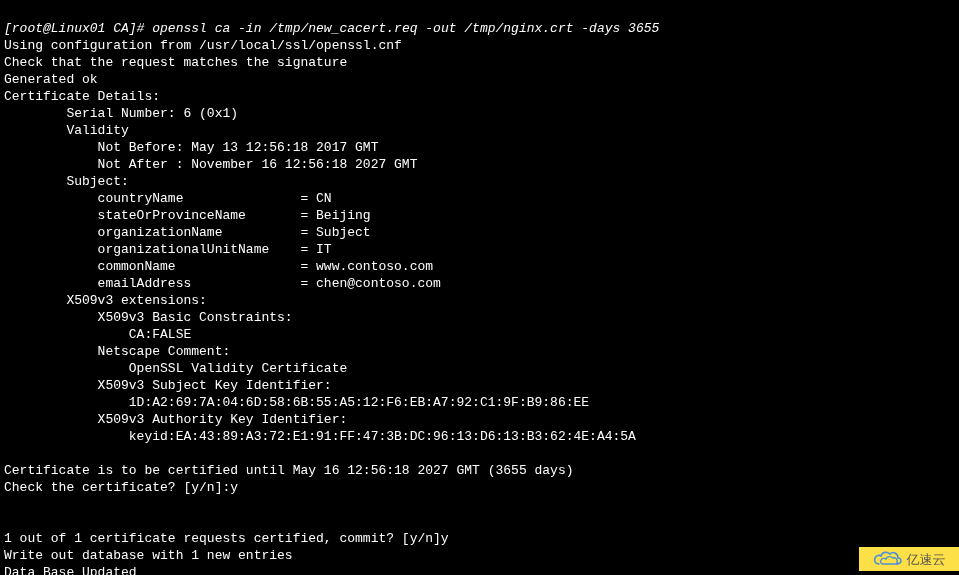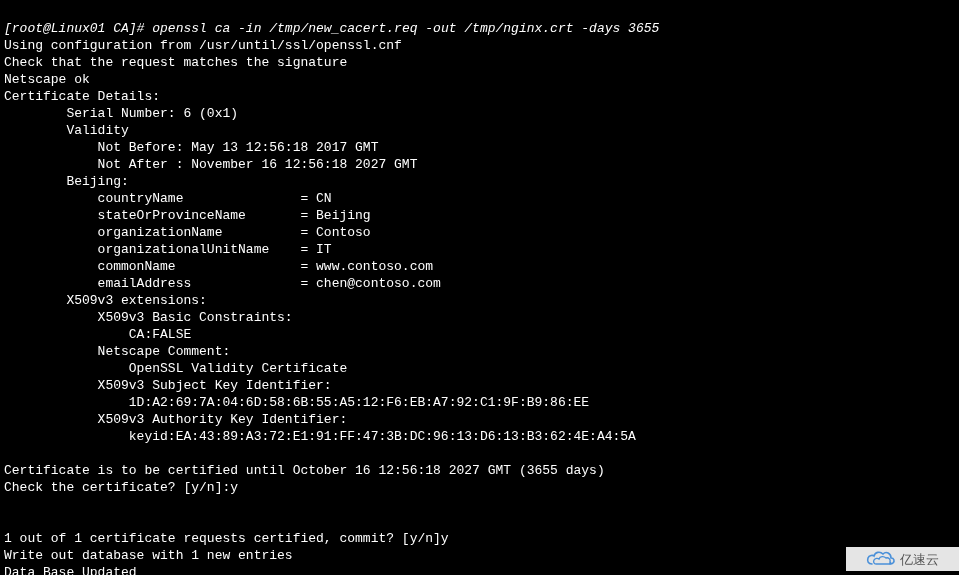--- a/index.html
+++ b/index.html
@@ -23,23 +23,23 @@
       white-space: pre;
     }
     .prompt-line {
       display: inline;
       font-style: italic;
     }
     .watermark {
       position: absolute;
       bottom: 4px;
       right: 0;
-      width: 113px;
+      width: 100px;
       height: 24px;
-      background: #e5e5e5;
+      background: #fde047;
       display: flex;
       align-items: center;
       justify-content: center;
       font-family: "Microsoft YaHei", sans-serif;
       font-size: 13px;
       color: #555;
       gap: 4px;
     }
     .watermark svg {
       flex-shrink: 0;
@@ -47,46 +47,46 @@
     .wm-text {
       color: #555;
       font-weight: 500;
     }
   </style>
 </head>
 <body>
 
 <div class="terminal">
 <span class="prompt-line"><span>[root@Linux01 CA]# </span><span>openssl ca -in /tmp/new_cacert.req -out /tmp/nginx.crt -days 3655</span></span>
-<span>Using configuration from /usr/until/ssl/openssl.cnf</span>
+<span>Using configuration from /usr/local/ssl/openssl.cnf</span>
 <span>Check that the request matches the signature</span>
-<span>Netscape ok</span>
+<span>Generated ok</span>
 <span>Certificate Details:</span>
 <span>        Serial Number: 6 (0x1)</span>
 <span>        Validity</span>
 <span>            Not Before: May 13 12:56:18 2017 GMT</span>
 <span>            Not After : November 16 12:56:18 2027 GMT</span>
-<span>        Beijing:</span>
+<span>        Subject:</span>
 <span>            countryName               = CN</span>
 <span>            stateOrProvinceName       = Beijing</span>
-<span>            organizationName          = Contoso</span>
+<span>            organizationName          = Subject</span>
 <span>            organizationalUnitName    = IT</span>
 <span>            commonName                = www.contoso.com</span>
 <span>            emailAddress              = chen@contoso.com</span>
 <span>        X509v3 extensions:</span>
 <span>            X509v3 Basic Constraints: </span>
 <span>                CA:FALSE</span>
 <span>            Netscape Comment: </span>
 <span>                OpenSSL Validity Certificate</span>
 <span>            X509v3 Subject Key Identifier: </span>
 <span>                1D:A2:69:7A:04:6D:58:6B:55:A5:12:F6:EB:A7:92:C1:9F:B9:86:EE</span>
 <span>            X509v3 Authority Key Identifier: </span>
 <span>                keyid:EA:43:89:A3:72:E1:91:FF:47:3B:DC:96:13:D6:13:B3:62:4E:A4:5A</span>
 <span></span>
-<span>Certificate is to be certified until October 16 12:56:18 2027 GMT (3655 days)</span>
+<span>Certificate is to be certified until May 16 12:56:18 2027 GMT (3655 days)</span>
 <span>Check the certificate? [y/n]:y</span>
 <span></span>
 <span></span>
 <span>1 out of 1 certificate requests certified, commit? [y/n]y</span>
 <span>Write out database with 1 new entries</span>
 <span>Data Base Updated</span>
 
 </div>
 
 <div class="watermark">

